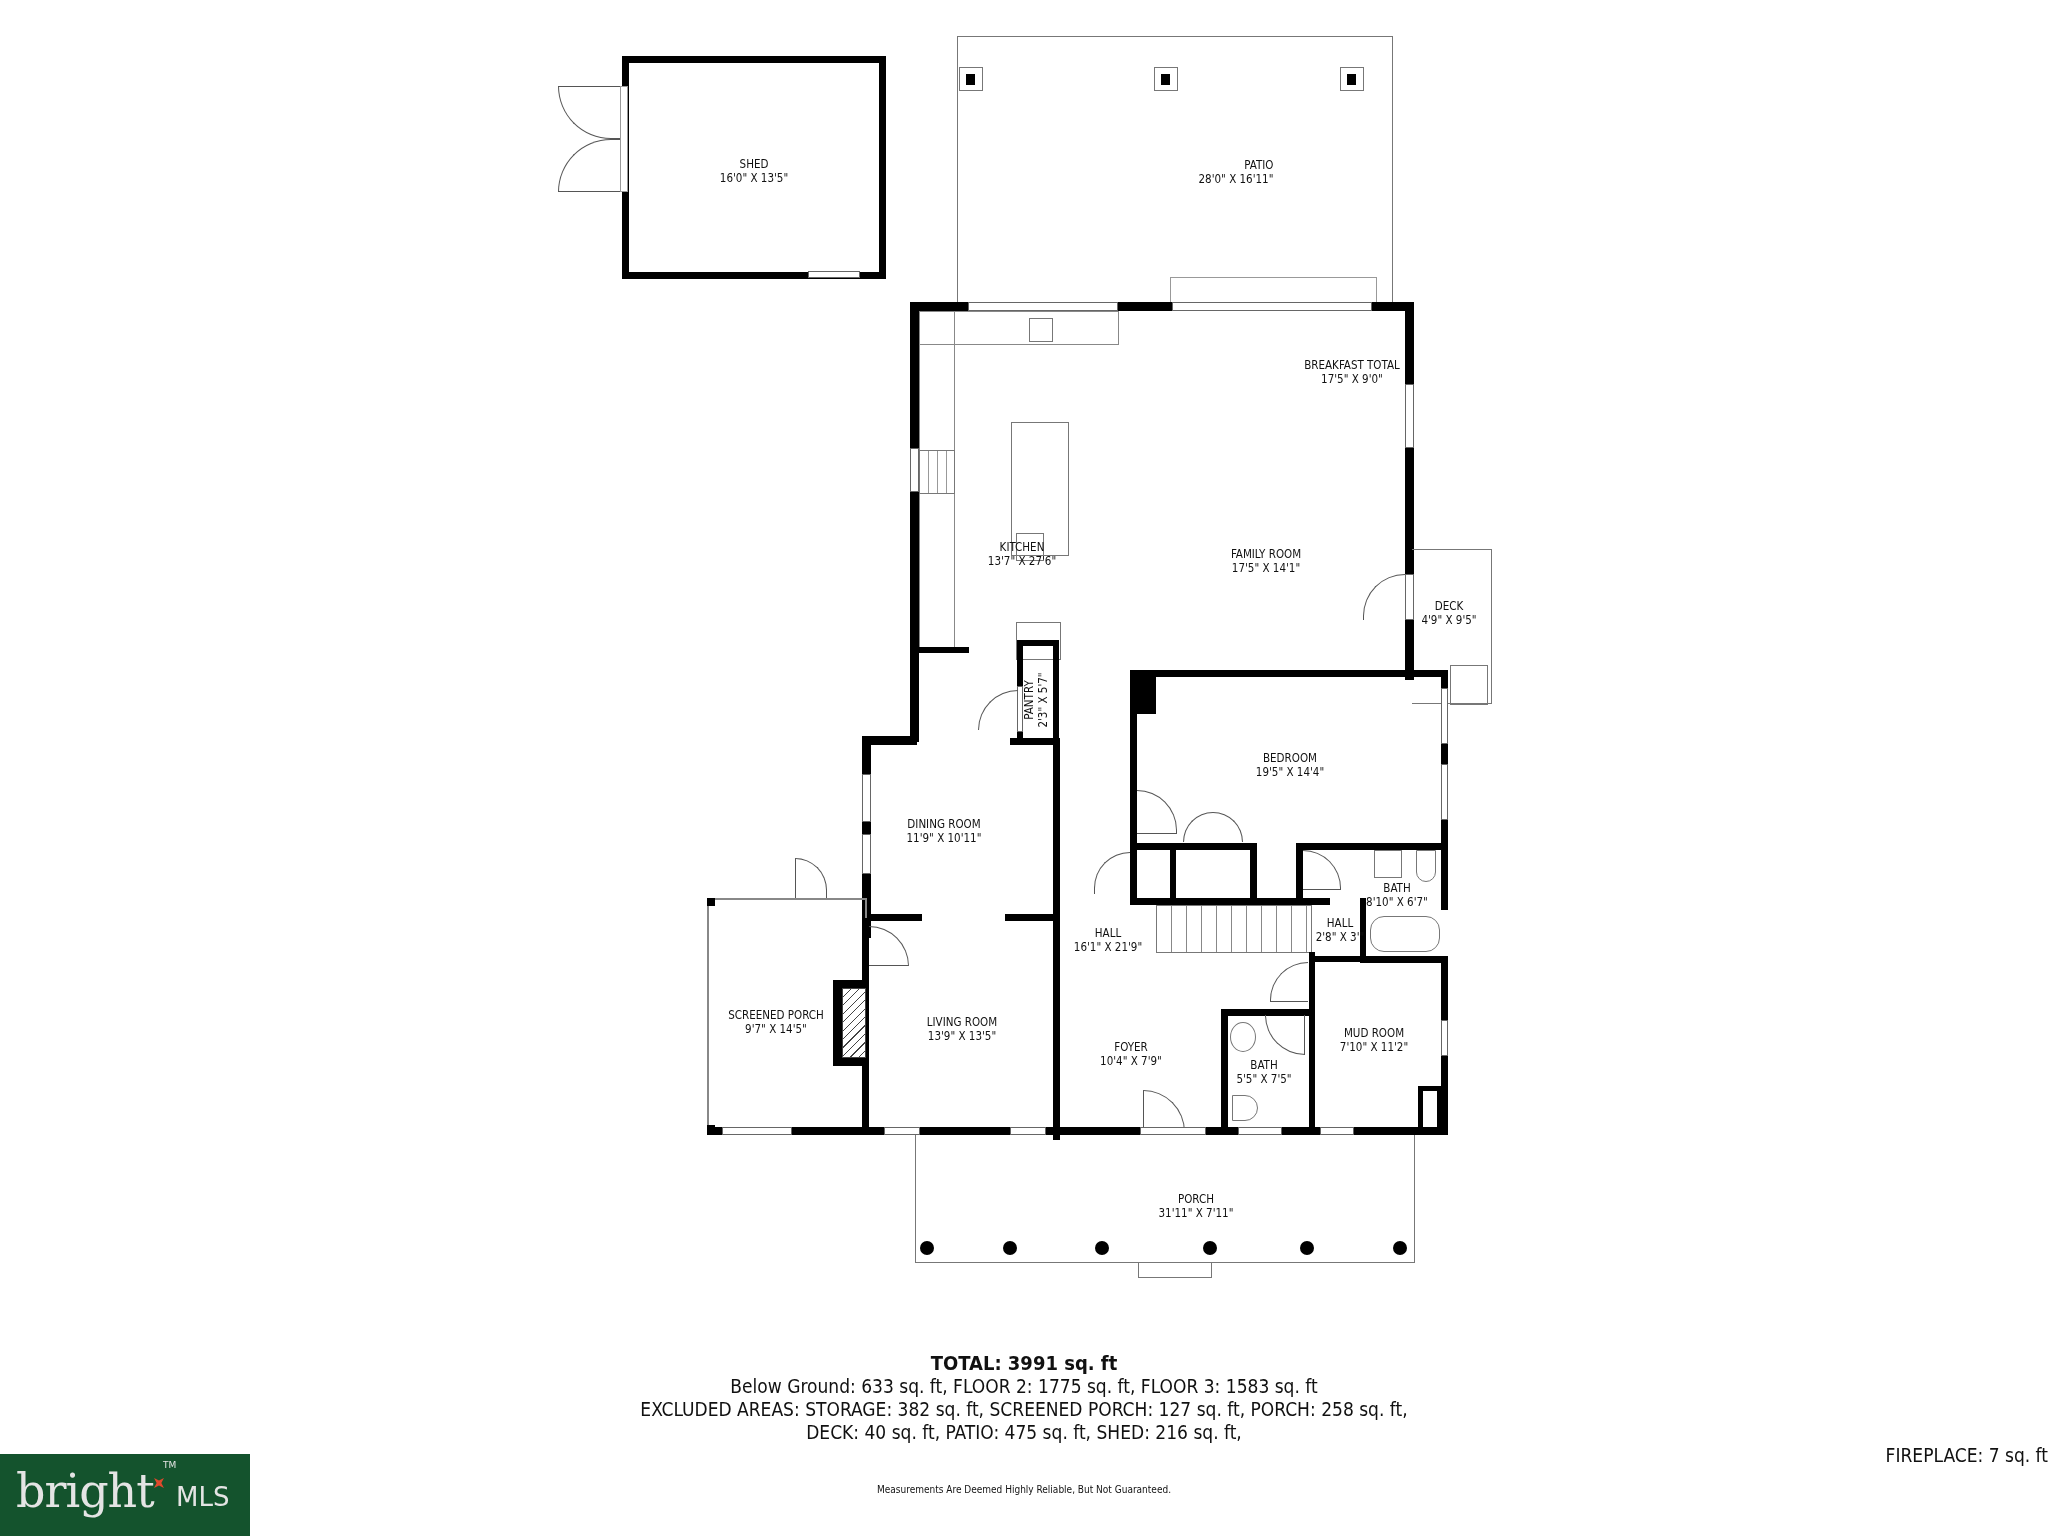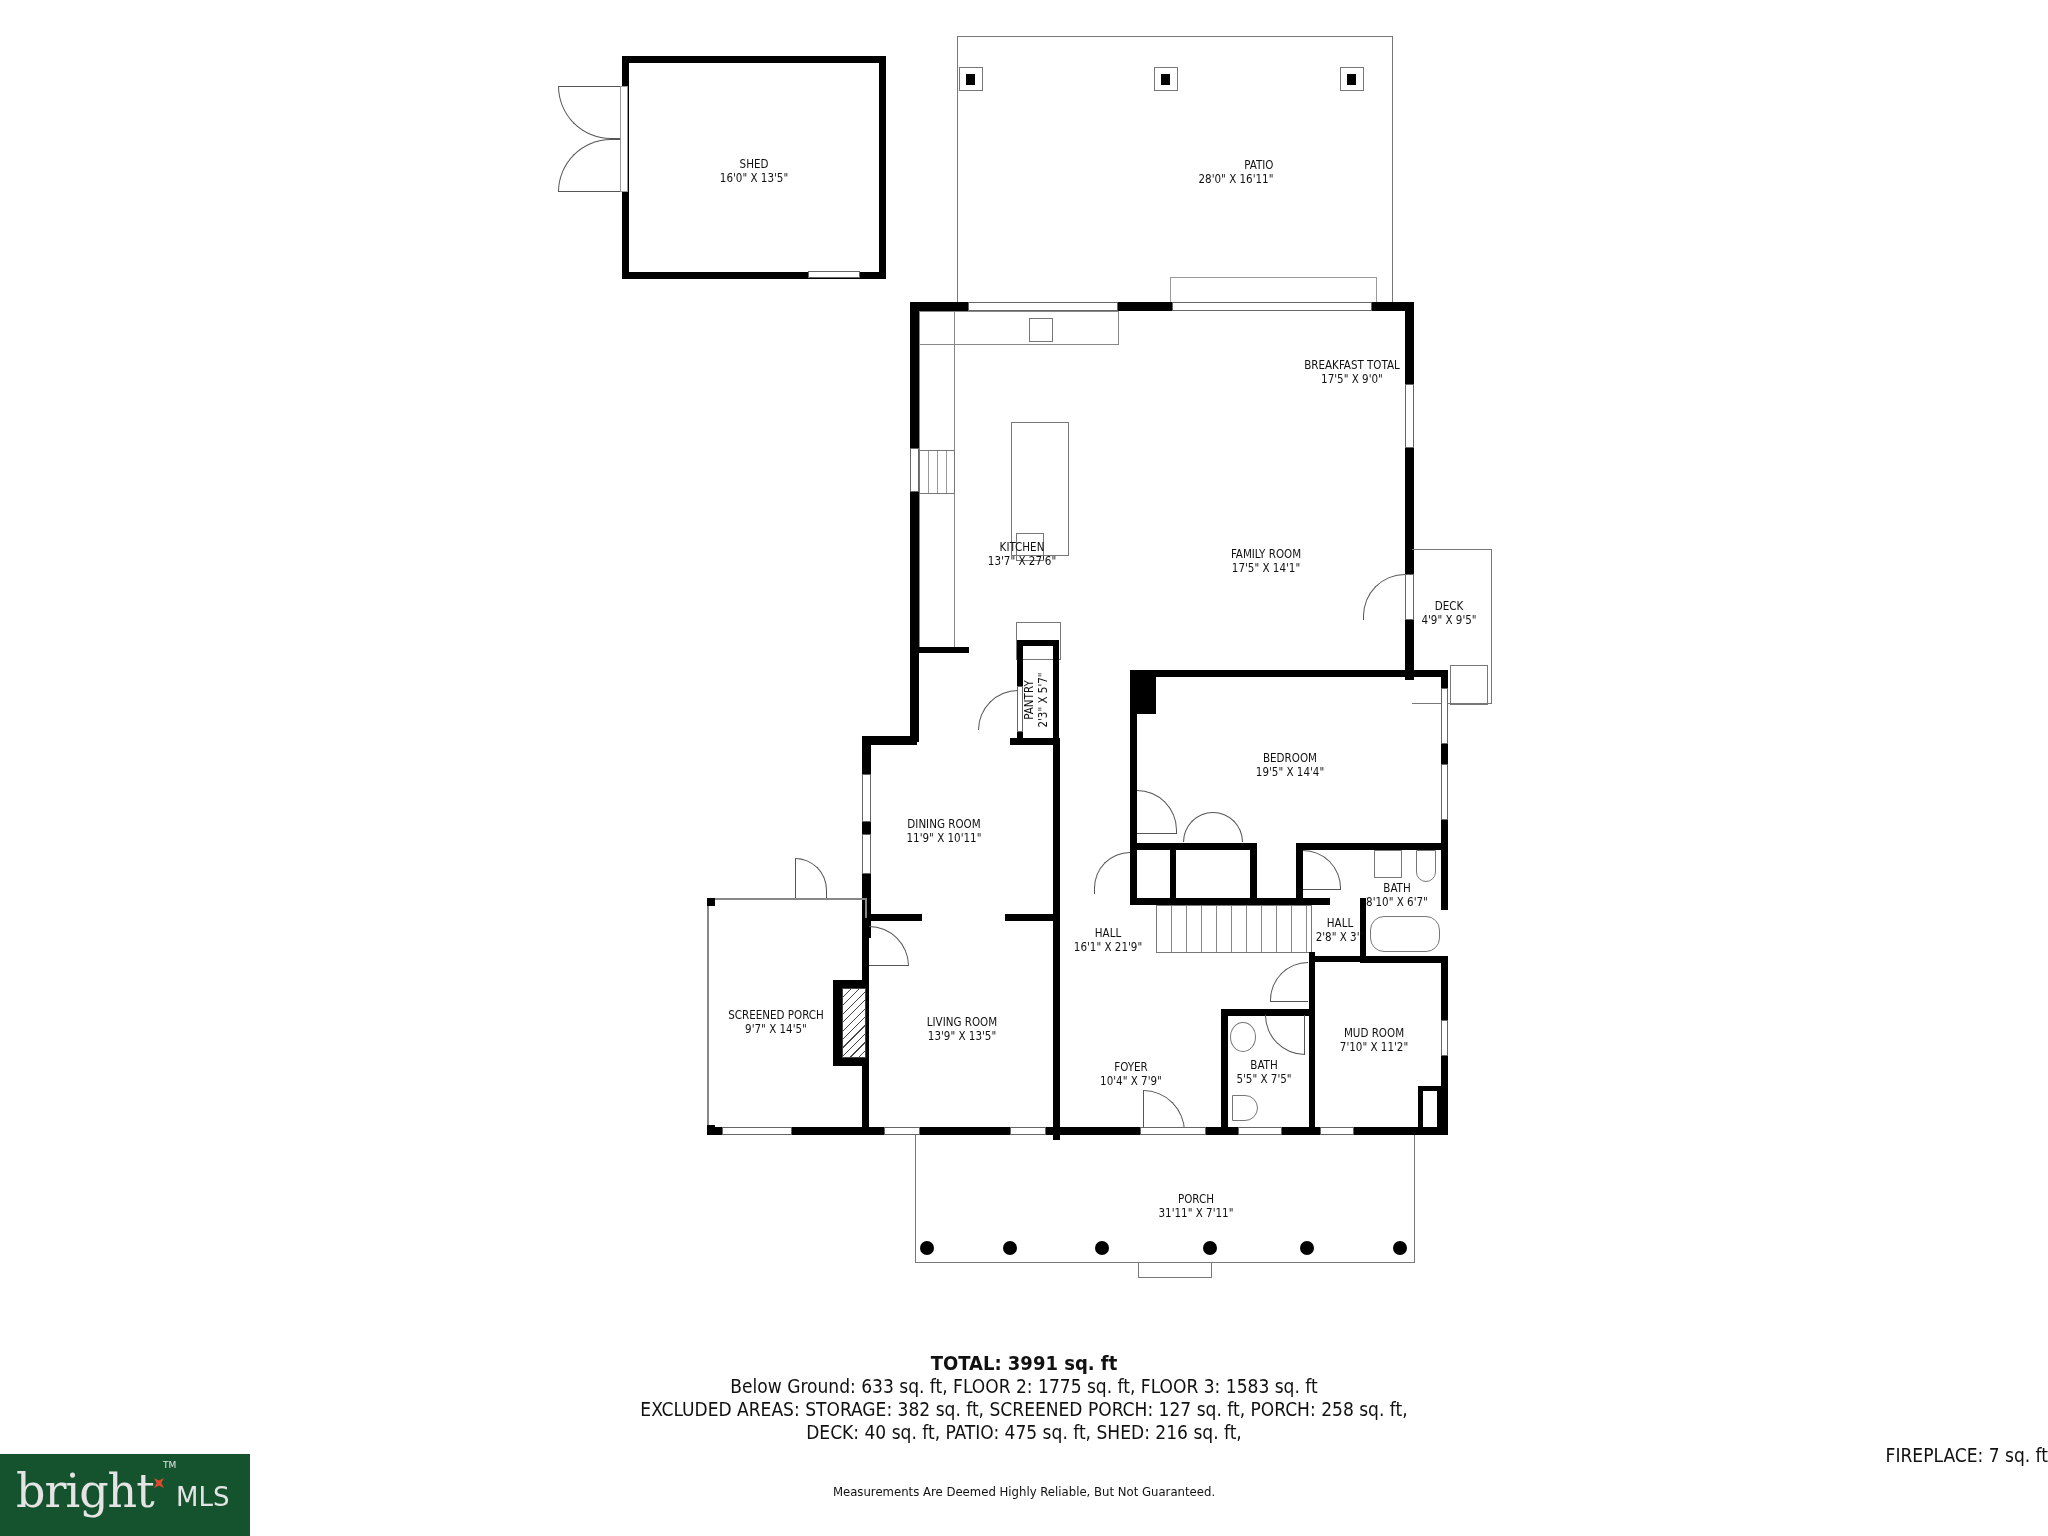--- a/index.html
+++ b/index.html
@@ -9,21 +9,21 @@
   .thin{position:absolute;border:1.5px solid #777;box-sizing:border-box;}
   .room-label{position:absolute;text-align:center;font-size:11.5px;line-height:14px;color:#111;transform:translate(-50%,-50%);white-space:nowrap;font-family:"DejaVu Sans Condensed","DejaVu Sans",sans-serif;}
   .win{position:absolute;background:#fff;border:1.5px solid #666;box-sizing:border-box;}
   .post{position:absolute;width:14px;height:14px;border-radius:50%;background:#000;}
   .sqpost{position:absolute;width:24px;height:24px;border:1.5px solid #777;box-sizing:border-box;background:#fff;}
   .sqpost::after{content:"";position:absolute;left:6px;top:6px;width:9px;height:11px;background:#000;}
   .door{position:absolute;border:1.2px solid #555;box-sizing:border-box;}
   .summary{position:absolute;left:0;width:2048px;text-align:center;font-family:"DejaVu Sans Condensed","DejaVu Sans",sans-serif;}
   #sum-total{top:1351px;font-size:20px;font-weight:bold;}
   .sum-line{font-size:19px;}
-  #disclaimer{top:1484px;font-size:13px;}
+  #disclaimer{top:1484px;font-size:10px;}
   .logo{position:absolute;left:0;top:1454px;width:250px;height:82px;background:#14532d;}
   .logo-bright{position:absolute;left:16px;top:10px;font-family:"DejaVu Serif",serif;font-size:46px;color:#e4e4e4;letter-spacing:-1px;}
   .logo-mls{position:absolute;left:176px;top:28px;font-family:"DejaVu Sans",sans-serif;font-size:26px;color:#e4e4e4;}
   .logo-star{position:absolute;left:152px;top:22px;width:14px;height:14px;background:#e0492c;transform:rotate(45deg);clip-path:polygon(50% 0,62% 38%,100% 50%,62% 62%,50% 100%,38% 62%,0 50%,38% 38%);}
   .logo-tm{position:absolute;left:163px;top:6px;font-size:9px;color:#e4e4e4;}
   .stairs{position:absolute;background:repeating-linear-gradient(90deg,#fff 0,#fff 14px,#888 14px,#888 15px);border:1.5px solid #777;box-sizing:border-box;}
   .hatch{position:absolute;background:repeating-linear-gradient(135deg,#fff 0,#fff 5px,#444 5px,#444 6px);border:1px solid #444;box-sizing:border-box;}
 </style>
 </head>
 <body>
@@ -169,21 +169,21 @@
 <div class="wall" style="left:862px;top:918px;width:7px;height:215px;"></div>
 <div class="wall" style="left:833px;top:980px;width:36px;height:86px;"></div>
 <div class="hatch" style="left:842px;top:988px;width:24px;height:70px;"></div>
 <div class="door" style="left:869px;top:926px;width:40px;height:40px;border-radius:0 40px 0 0;border-left:none;border-top:1.2px solid #555;"></div>
 <div class="room-label" style="left:962px;top:1029px;">
   <div>LIVING ROOM</div>
   <div>13'9" X 13'5"</div>
 </div>
 
 <div class="door" style="left:1143px;top:1090px;width:42px;height:42px;border-radius:0 42px 0 0;border-bottom:none;border-left:1.2px solid #555;"></div>
-<div class="room-label" style="left:1131px;top:1054px;margin-top:20px;">
+<div class="room-label" style="left:1131px;top:1054px;">
   <div>FOYER</div>
   <div>10'4" X 7'9"</div>
 </div>
 
 <div class="wall" style="left:1221px;top:1009px;width:88px;height:7px;"></div>
 <div class="wall" style="left:1221px;top:1009px;width:7px;height:125px;"></div>
 <div class="wall" style="left:1309px;top:952px;width:6px;height:182px;"></div>
 <div class="door" style="left:1270px;top:962px;width:38px;height:40px;border-radius:40px 0 0 0;border-top:1.2px solid #555;border-right:none;"></div>
 <div class="door" style="left:1265px;top:1015px;width:40px;height:40px;border-radius:0 0 0 40px;border-top:none;border-right:1.2px solid #555;"></div>
 <div class="thin" style="left:1230px;top:1022px;width:26px;height:30px;border-radius:50%;"></div>

